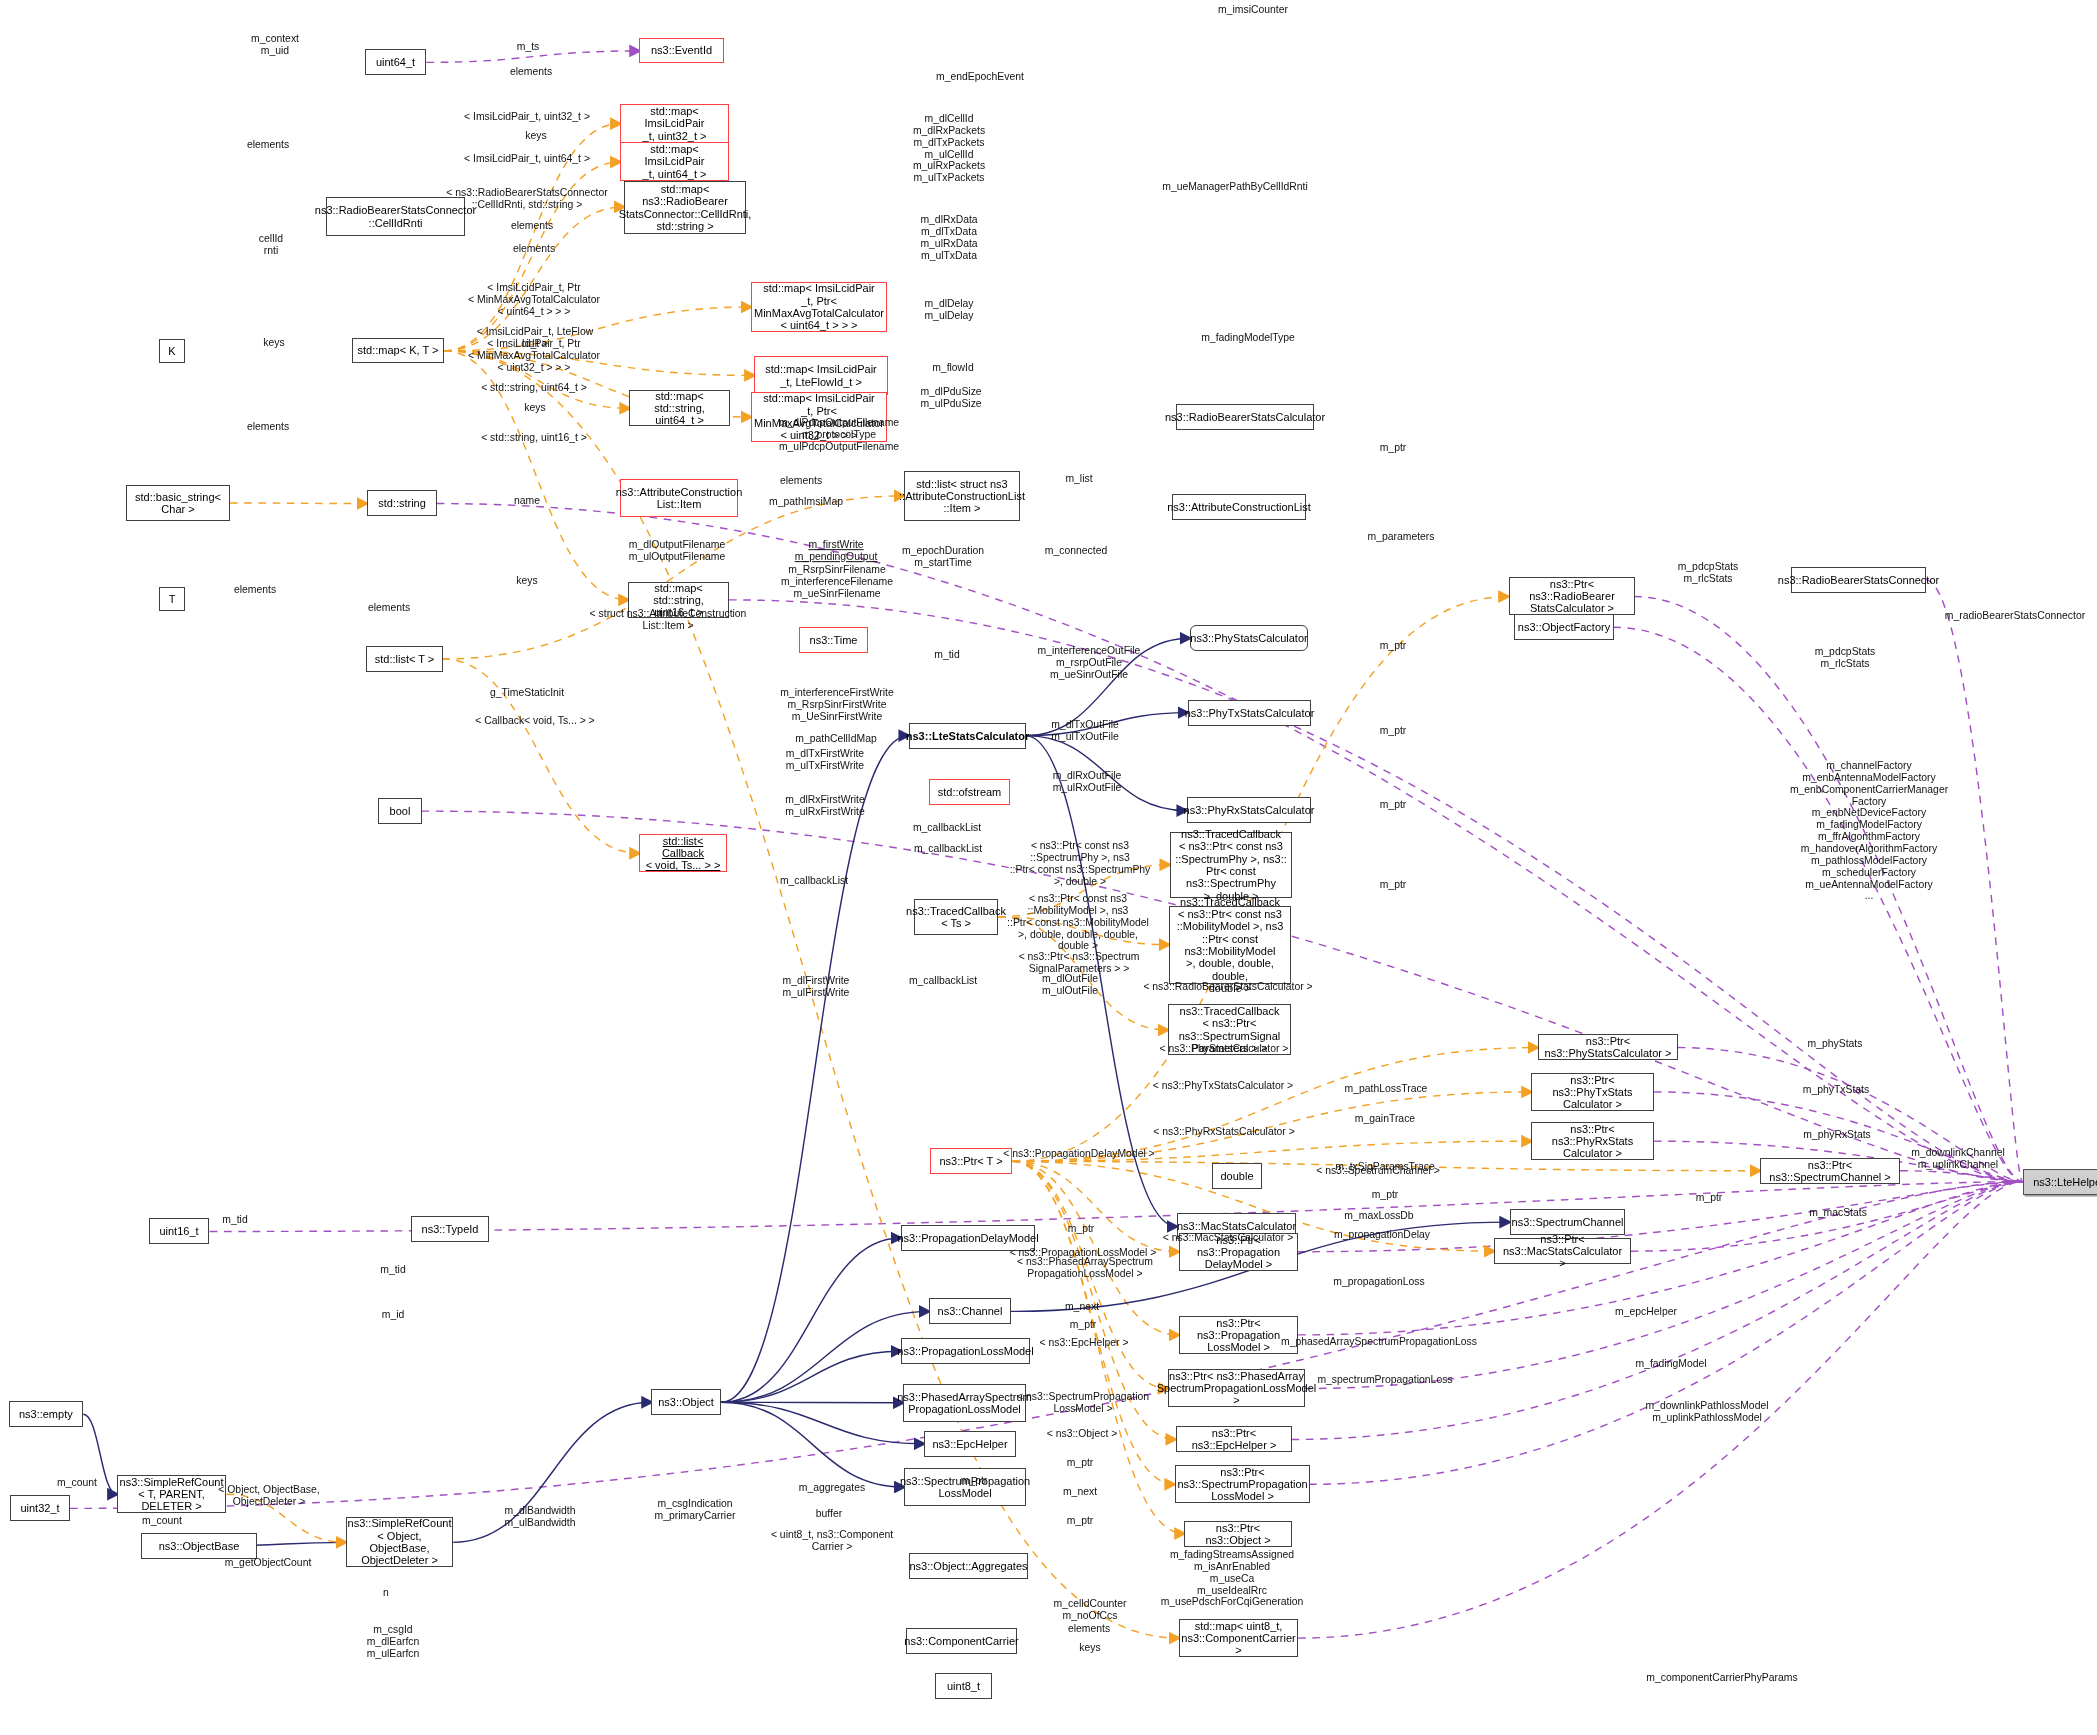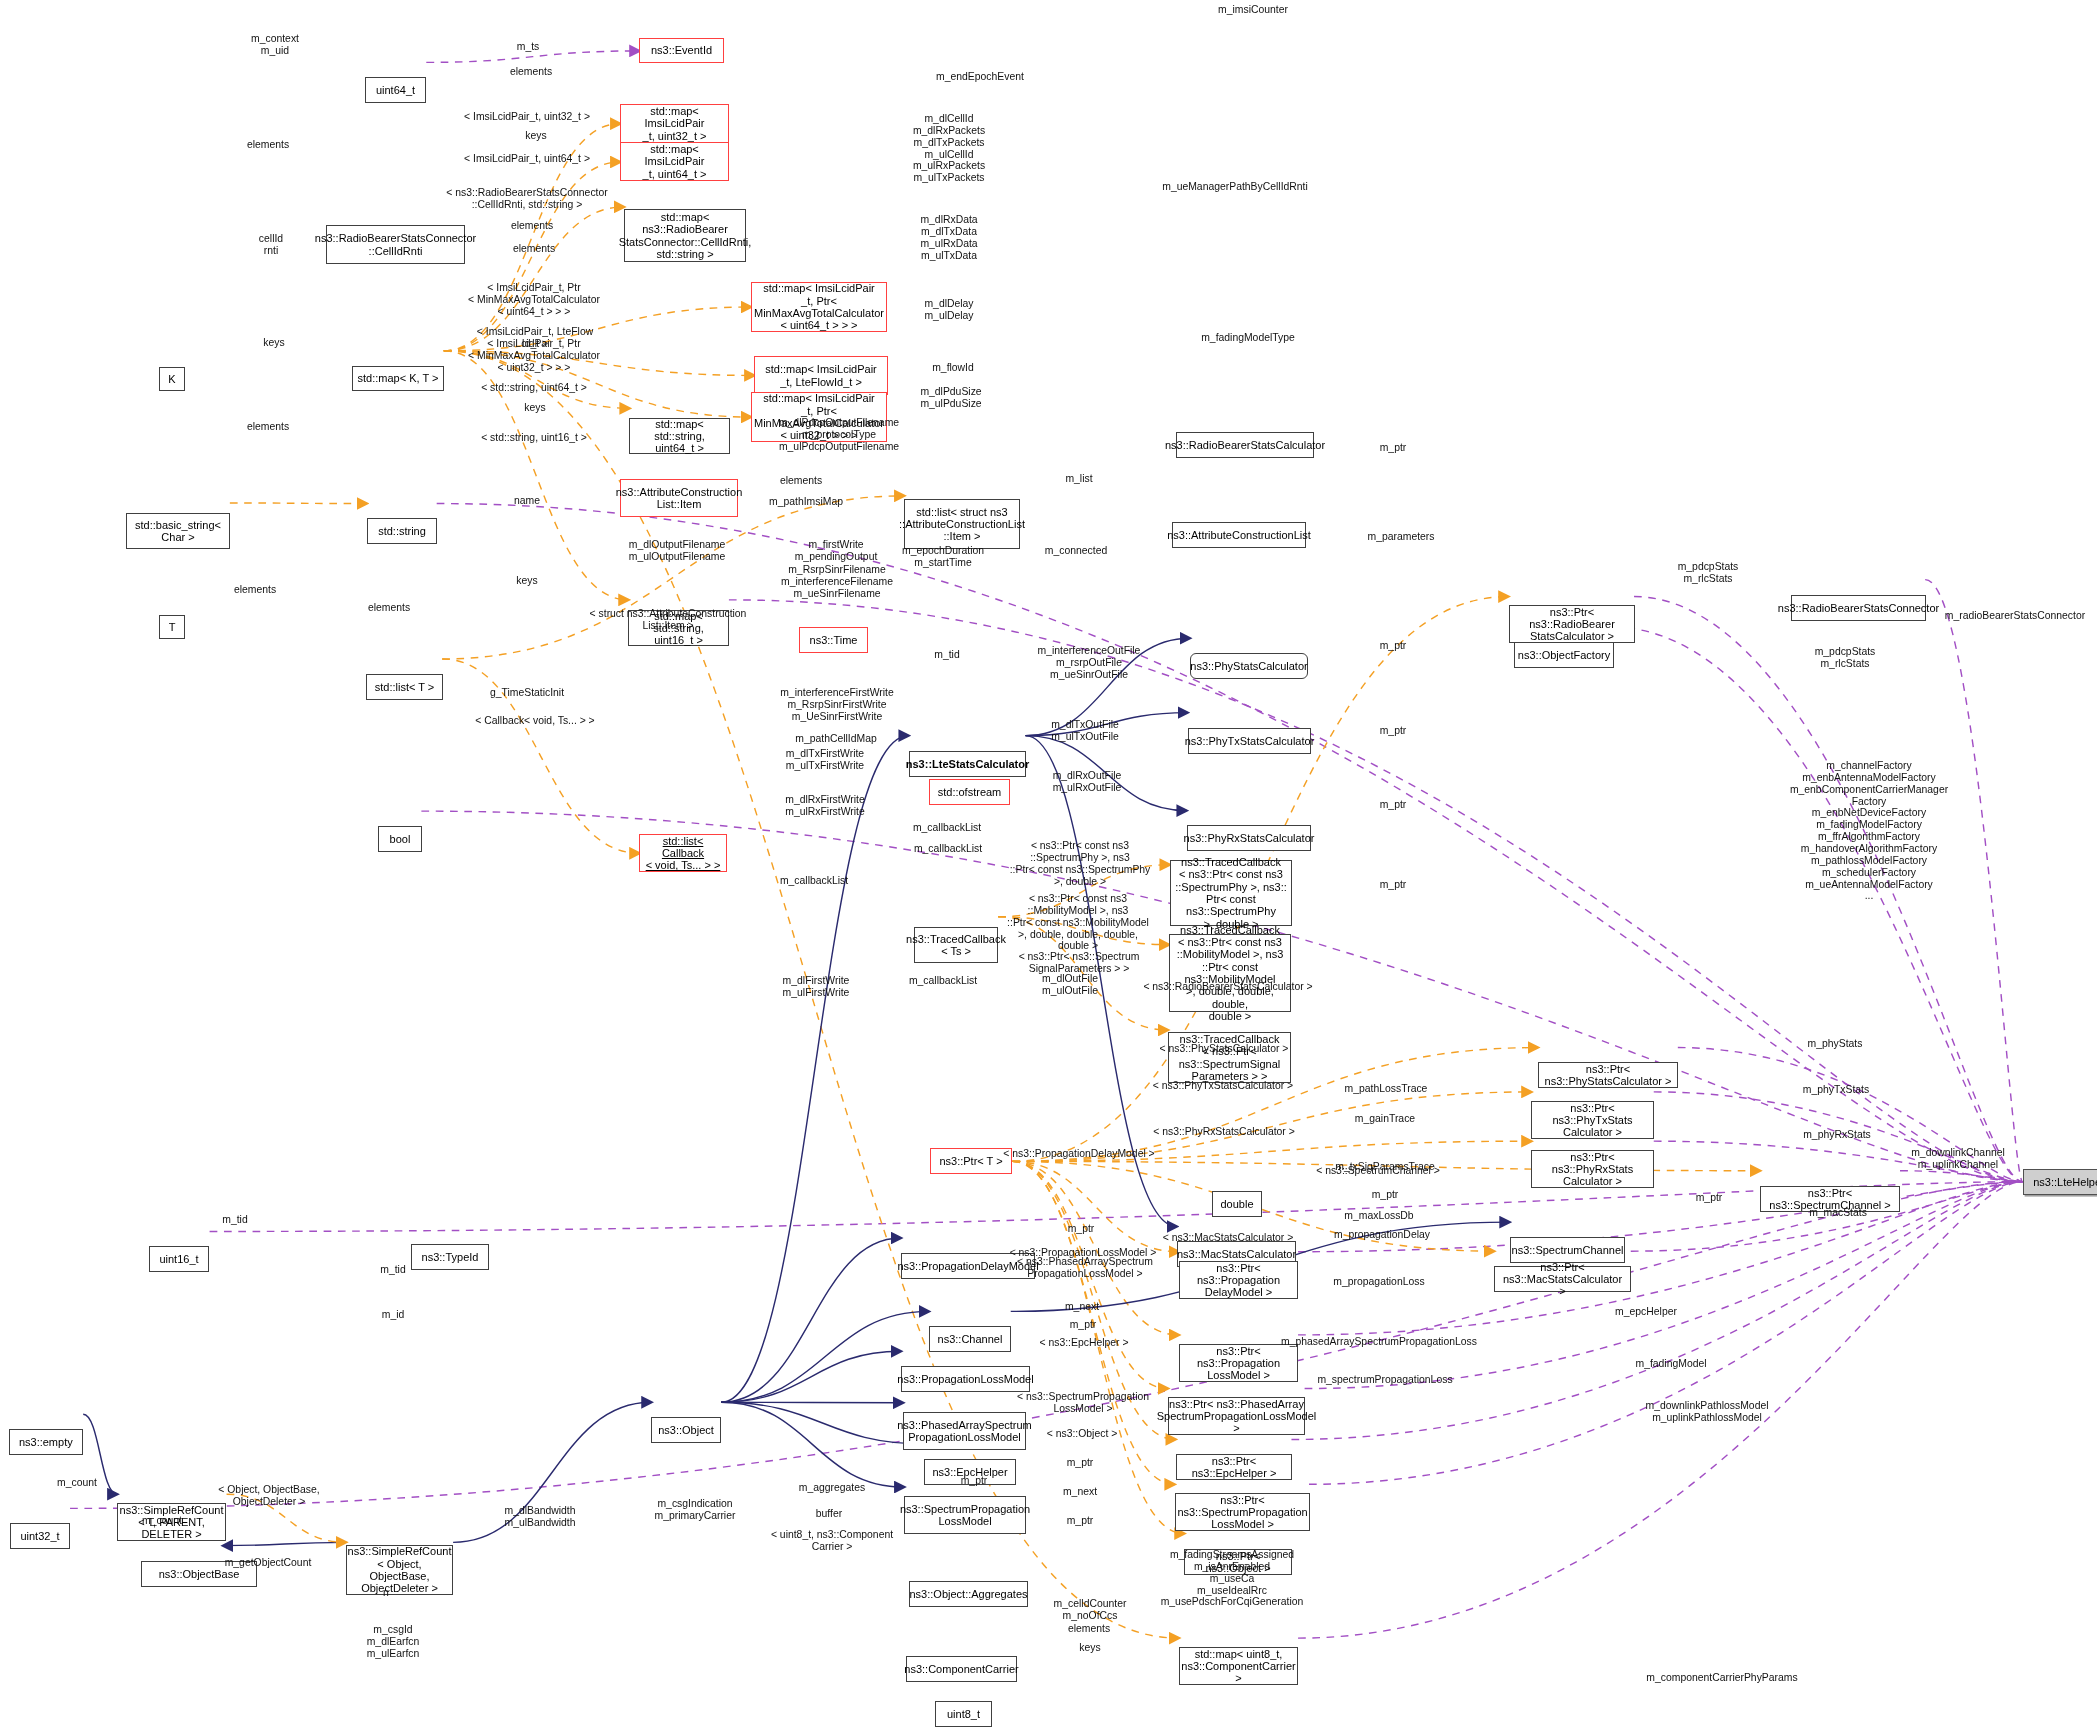--- a/index.html
+++ b/index.html
@@ -15,21 +15,21 @@
     line-height:1.12;
     text-align:center;
     display:flex;
     align-items:center;
     justify-content:center;
     padding:1.1px 3.3px;
     white-space:pre-line;
     box-shadow:1.6px 1.6px 0 0 rgba(80,80,80,0.55);
   }
   .node.red{border:1.6px solid #ff4040;box-shadow:none;}
-  .node.plain{box-shadow:none;margin-top:28px;}
+  .node.plain{box-shadow:none;}
   .node.root{background:#cfcfcf;border:1.1px solid #505050;}
   .elabel{
     position:absolute;
     font-size:10.4px;
     line-height:1.14;
     color:#111;
     text-align:center;
     white-space:pre-line;
     transform:translate(-50%,-50%);
     pointer-events:none;
@@ -283,21 +283,21 @@
       <div class="elabel" style="left: 268px; top: 427px;">elements</div>
       <div class="elabel" style="left: 534px; top: 438px;">&lt; std::string, uint16_t &gt;</div>
       <div class="elabel" style="left: 1393px; top: 448px;">m_ptr</div>
       <div class="elabel" style="left: 801px; top: 481px;">elements</div>
       <div class="elabel" style="left: 1079px; top: 479px;">m_list</div>
       <div class="elabel" style="left: 527px; top: 501px;">name</div>
       <div class="elabel" style="left: 806px; top: 502px;">m_pathImsiMap</div>
       <div class="elabel" style="left: 1401px; top: 537px;">m_parameters</div>
       <div class="elabel" style="left: 677px; top: 551px;">m_dlOutputFilename
 m_ulOutputFilename</div>
-      <div class="elabel" style="left: 836px; top: 551px;">m_firstWrite
+      <div class="elabel" style="left: 836px; top: 551px; text-decoration: underline;">m_firstWrite
 m_pendingOutput</div>
       <div class="elabel" style="left: 943px; top: 557px;">m_epochDuration
 m_startTime</div>
       <div class="elabel" style="left: 1708px; top: 573px;">m_pdcpStats
 m_rlcStats</div>
       <div class="elabel" style="left: 837px; top: 582px;">m_RsrpSinrFilename
 m_interferenceFilename
 m_ueSinrFilename</div>
       <div class="elabel" style="left: 255px; top: 590px;">elements</div>
       <div class="elabel" style="left: 389px; top: 608px;">elements</div>

